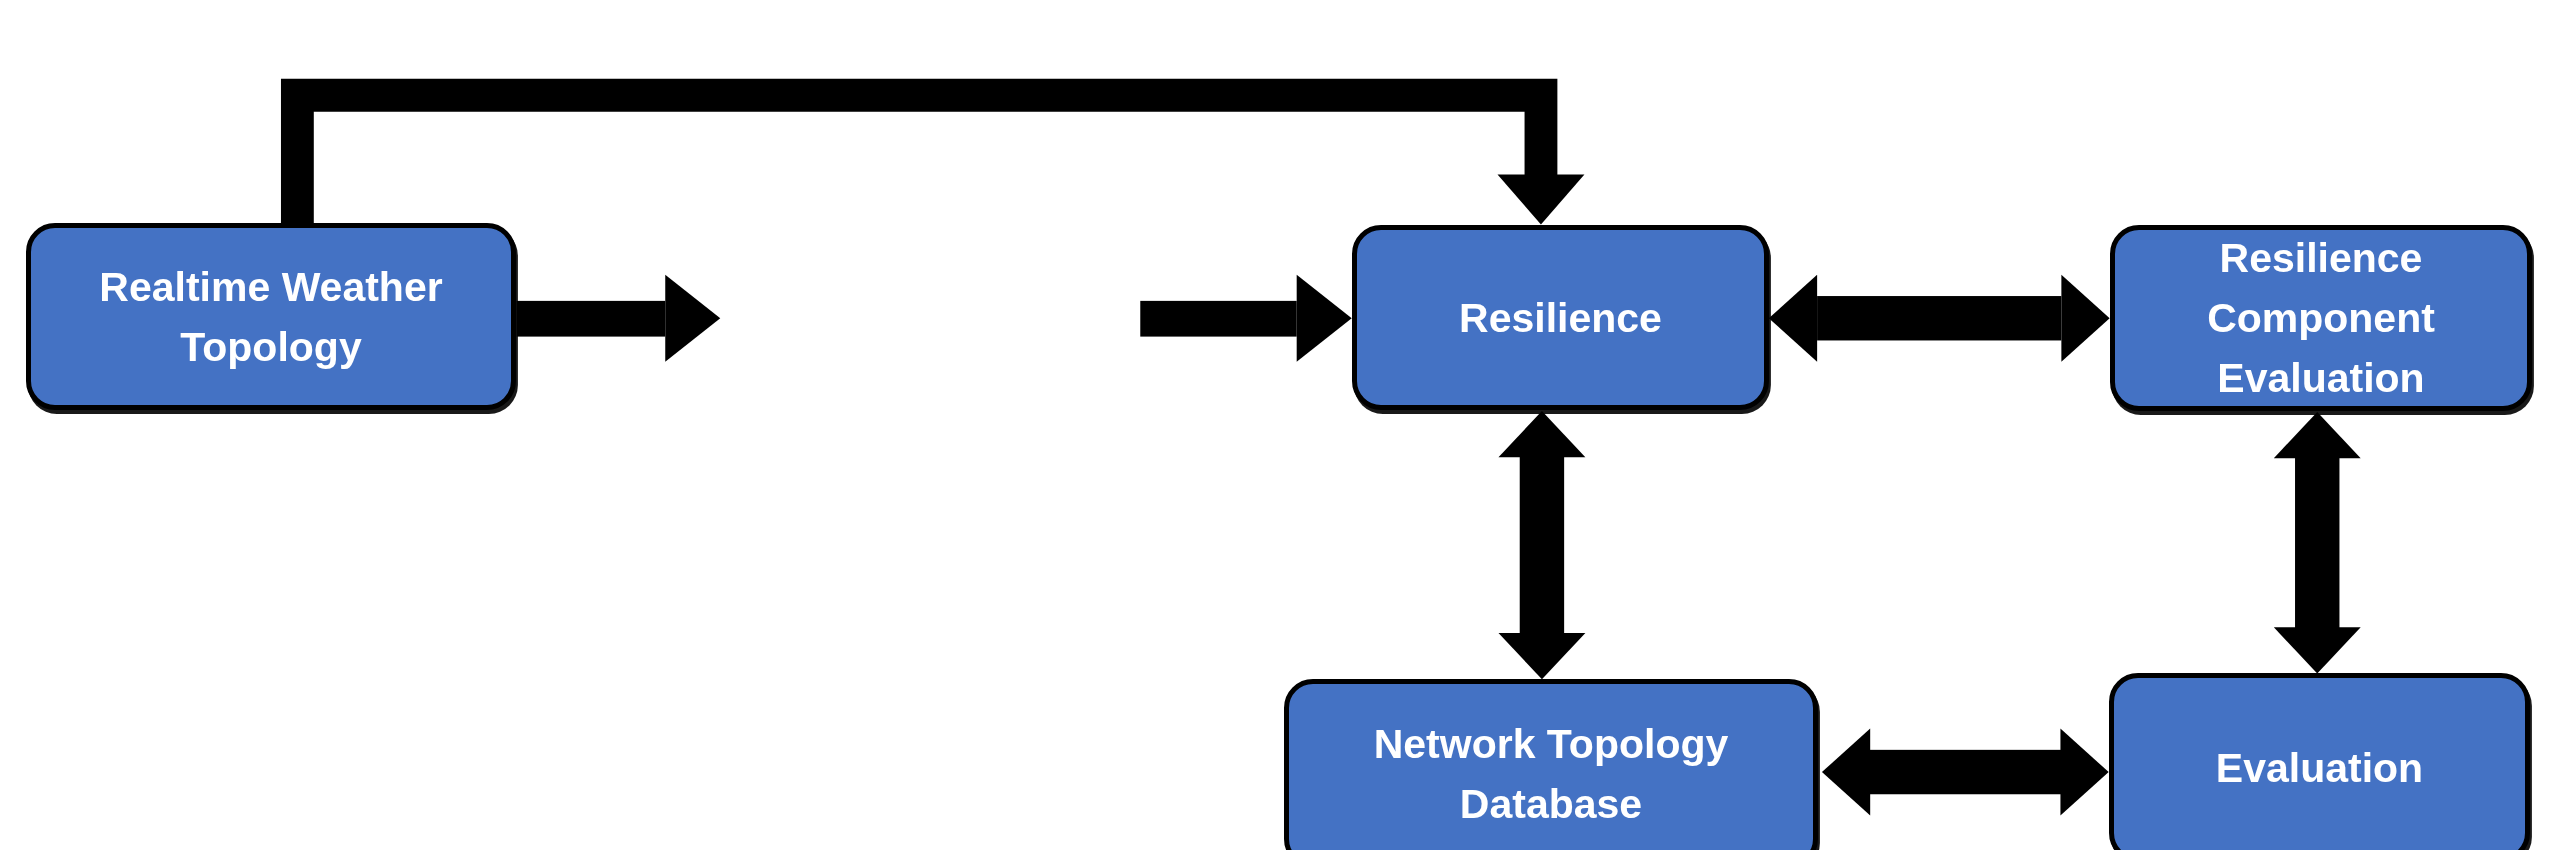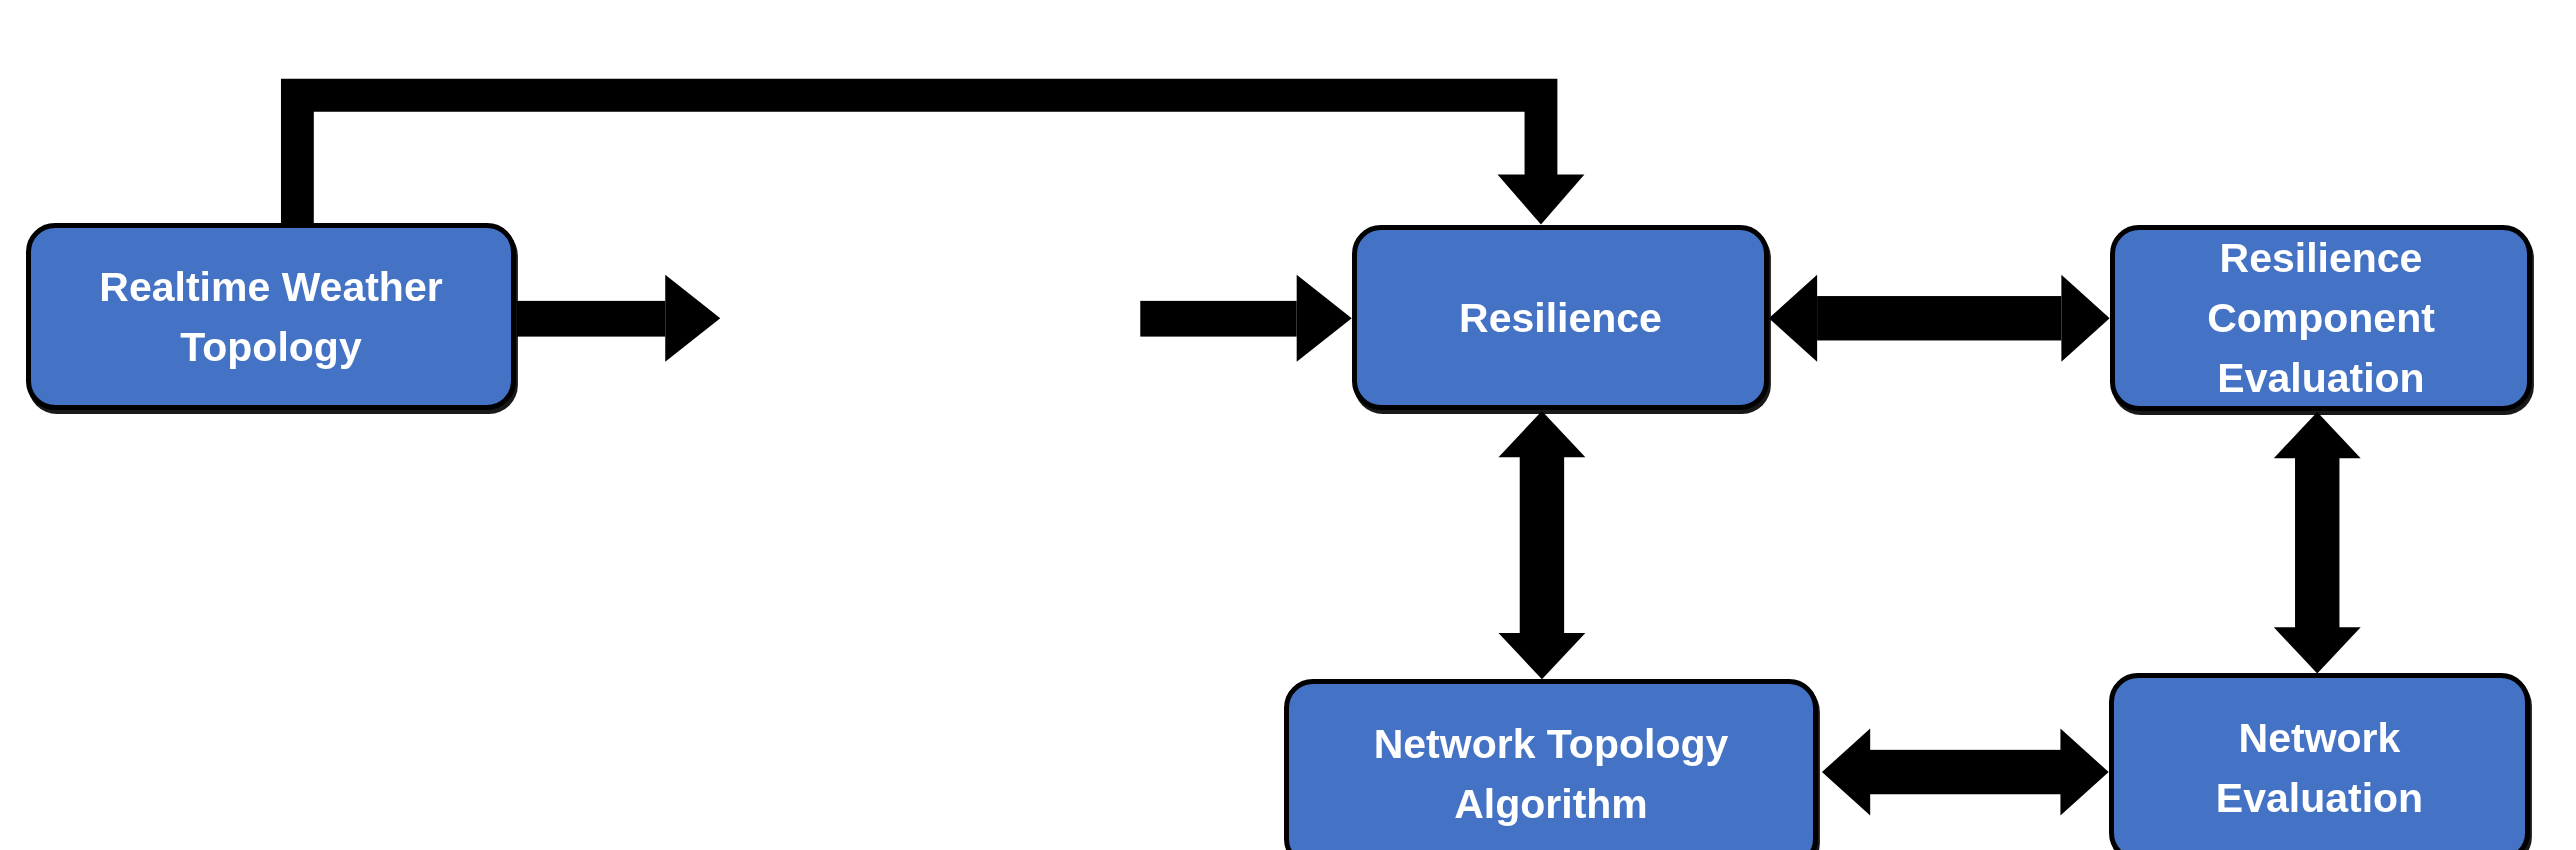--- a/index.html
+++ b/index.html
@@ -109,22 +109,21 @@
   </div>
 
   <div class="node" style="left:2110px; top:185px; width:422px; height:186px;">
     <span class="line">Resilience</span>
     <span class="line">Component</span>
     <span class="line">Evaluation</span>
   </div>
 
   <div class="node" style="left:1284px; top:639px; width:534px; height:189px;">
     <span class="line">Network Topology</span>
-    <span class="line">Algorithm</span>
+    <span class="line">Database</span>
   </div>
 
   <div class="node" style="left:2109px; top:633px; width:421px; height:189px;">
-    <span class="line">Network</span>
     <span class="line">Evaluation</span>
   </div>
 
 </div>
 
 
 </body></html>

